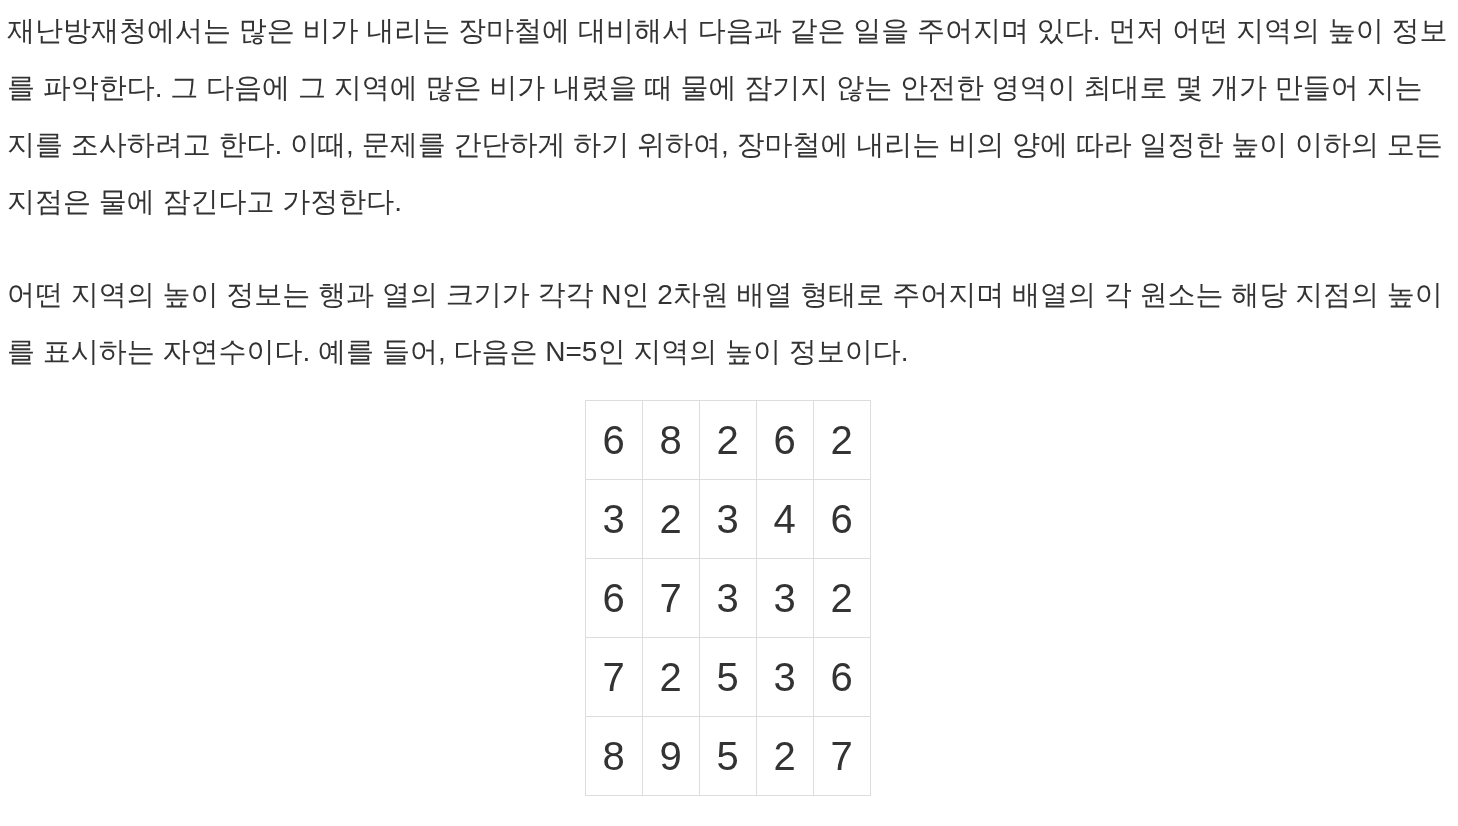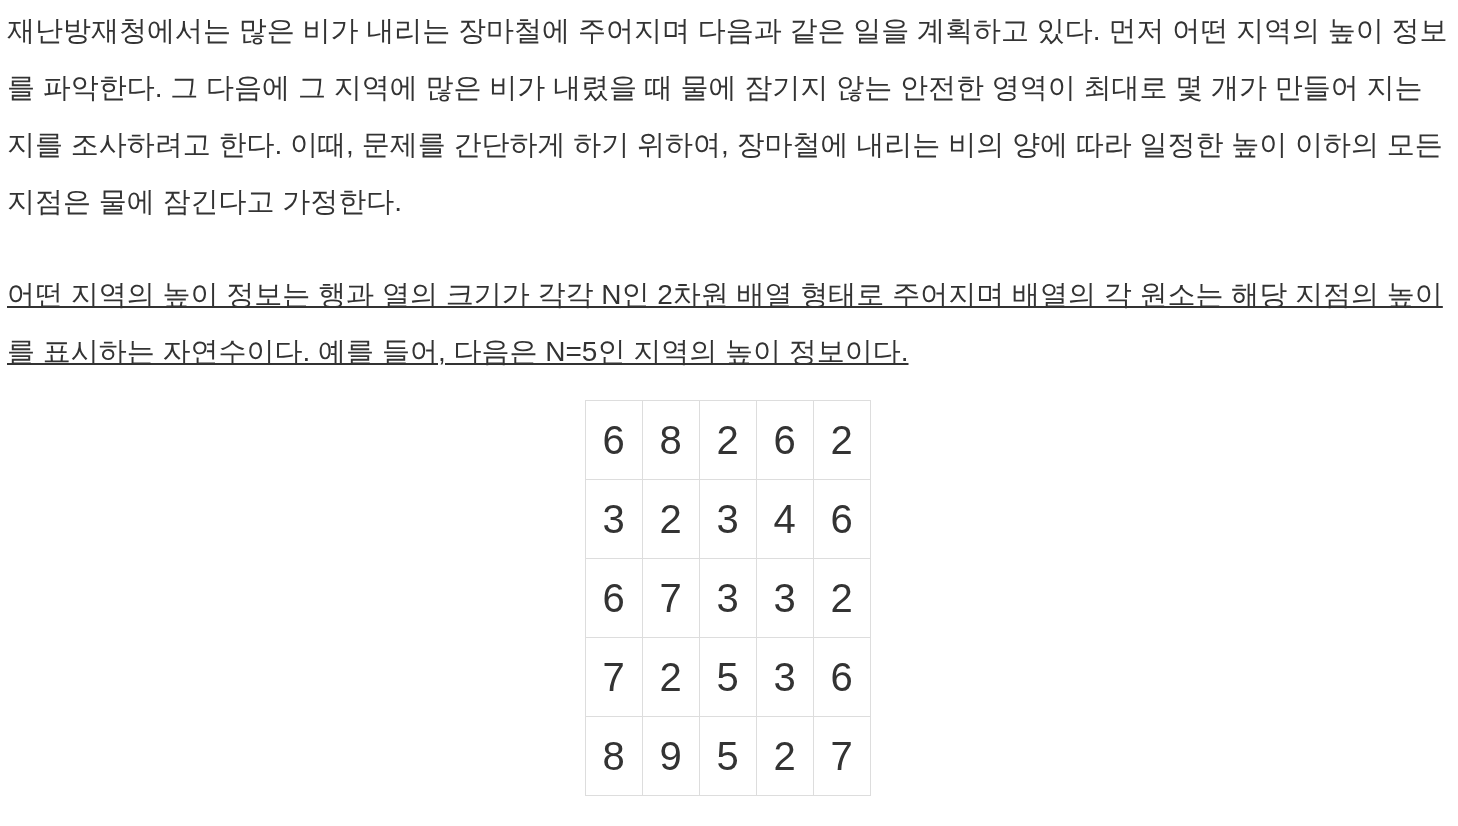--- a/index.html
+++ b/index.html
@@ -18,21 +18,20 @@
     color: #333333;
     overflow: hidden;
   }
   .problem-text p {
     margin: 0 0 36px 0;
     word-break: normal;
     overflow-wrap: break-word;
   }
   .problem-text p:last-child {
     margin-bottom: 20px;
-    text-decoration: underline;
   }
   table.height-grid {
     border-collapse: collapse;
     margin: 0 auto;
     background: #ffffff;
   }
   table.height-grid td {
     width: 56px;
     height: 78px;
     padding: 0;
@@ -41,21 +40,21 @@
     vertical-align: middle;
     font-size: 40px;
     line-height: 1;
     color: #333333;
   }
 </style>
 </head>
 <body>
 
 <div class="problem-text">
-  <p>재난방재청에서는 많은 비가 내리는 장마철에 주어지며 다음과 같은 일을 계획하고 있다. 먼저 어떤 지역의 높이 정보를 파악한다. 그 다음에 그 지역에 많은 비가 내렸을 때 물에 잠기지 않는 안전한 영역이 최대로 몇 개가 만들어 지는지를 조사하려고 한다. 이때, 문제를 간단하게 하기 위하여, 장마철에 내리는 비의 양에 따라 일정한 높이 이하의 모든 지점은 물에 잠긴다고 가정한다.</p>
+  <p>재난방재청에서는 많은 비가 내리는 장마철에 대비해서 다음과 같은 일을 주어지며 있다. 먼저 어떤 지역의 높이 정보를 파악한다. 그 다음에 그 지역에 많은 비가 내렸을 때 물에 잠기지 않는 안전한 영역이 최대로 몇 개가 만들어 지는지를 조사하려고 한다. 이때, 문제를 간단하게 하기 위하여, 장마철에 내리는 비의 양에 따라 일정한 높이 이하의 모든 지점은 물에 잠긴다고 가정한다.</p>
   <p>어떤 지역의 높이 정보는 행과 열의 크기가 각각 N인 2차원 배열 형태로 주어지며 배열의 각 원소는 해당 지점의 높이를 표시하는 자연수이다. 예를 들어, 다음은 N=5인 지역의 높이 정보이다.</p>
 </div>
 
 <table class="height-grid">
   <tbody>
       <tr>
         <td>6</td>
         <td>8</td>
         <td>2</td>
         <td>6</td>

